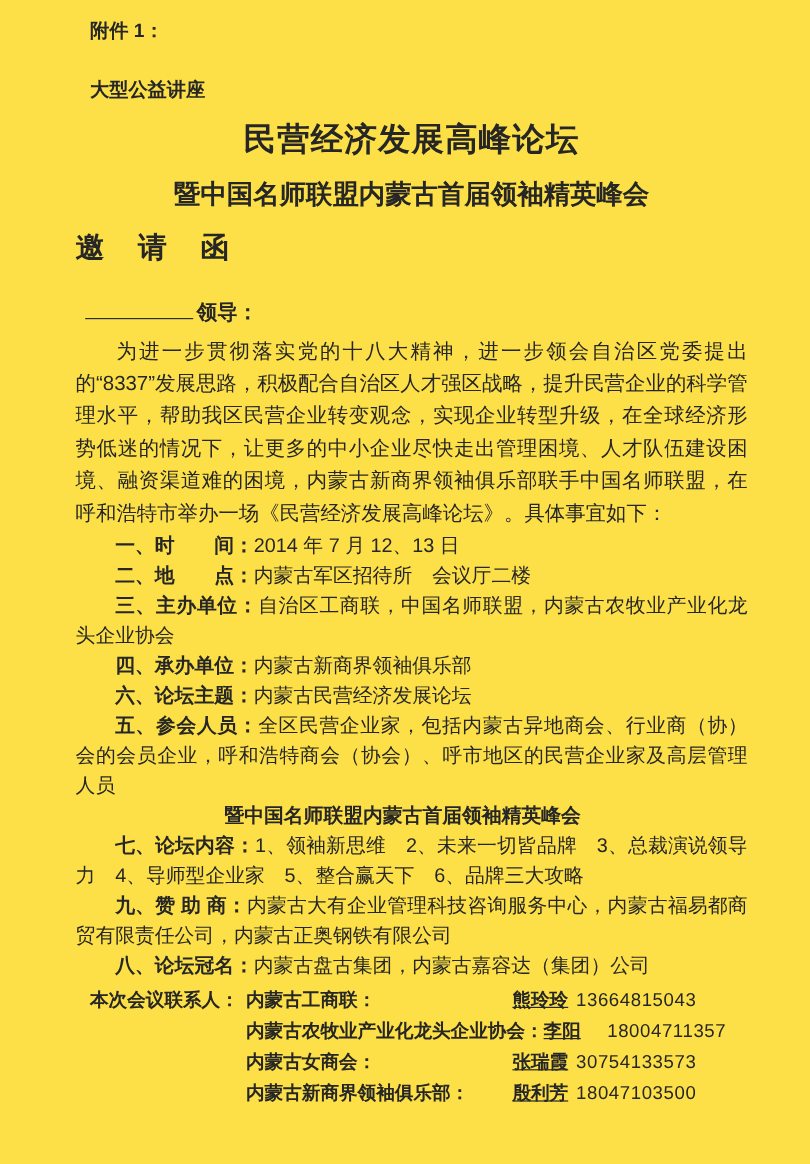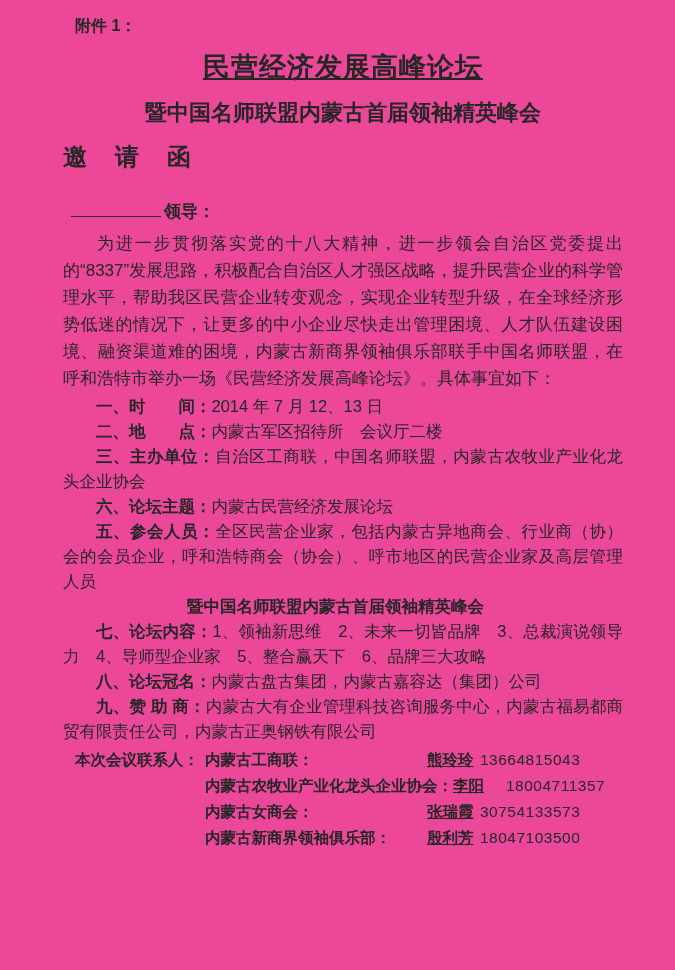--- a/index.html
+++ b/index.html
@@ -1,30 +1,30 @@
 <!DOCTYPE html>
 <html><head>
 <meta charset="utf-8">
 <style>
   html, body { margin: 0; padding: 0; background: #e9e9e9; }
   .page {
     position: relative;
     width: 675px;
     height: 970px;
     margin: 0 auto;
-    background: #ec4899;
+    background: #fde047;
     color: #262626;
     font-family: "Liberation Sans", "DejaVu Sans", sans-serif;
     box-sizing: border-box;
     padding: 14px 52px 0 63px;
     overflow: hidden;
   }
   .attachment { font-size: 16px; font-weight: 700; margin: 2px 0 0 12px; }
   .lecture    { font-size: 16px; font-weight: 700; margin: 28px 0 0 12px; }
-  .title    { font-size: 27px; font-weight: 700; text-align: center; margin: 12px 0 0; letter-spacing: 1px; text-decoration: underline; }
+  .title    { font-size: 27px; font-weight: 700; text-align: center; margin: 12px 0 0; letter-spacing: 1px; }
   .subtitle { font-size: 22px; font-weight: 700; text-align: center; margin: 13px 0 0; }
   .invite   { font-size: 24px; font-weight: 700; text-align: left; margin: 13px 0 0; letter-spacing: 2px; }
   .salutation { margin: 27px 0 0; font-size: 17px; font-weight: 700; }
   .blank-line {
     display: inline-block; width: 90px; height: 15px;
     border-bottom: 1.5px solid #2e2e2e; margin-left: 8px; margin-right: 3px;
   }
   .body-para {
     margin: 7px 0 0; font-size: 17px; line-height: 27px;
     text-align: justify; text-indent: 34px;
@@ -47,39 +47,41 @@
   .c-org  { flex: none; min-width: 222px; font-weight: 700; }
   .c-name { flex: none; min-width: 53px; font-weight: 700; text-decoration: underline; }
   .c-phone { font-weight: 400; letter-spacing: 0.5px; }
 </style>
 </head>
 <body>
 
 <div class="page">
 
   <div class="attachment">附件 1：</div>
+  <div class="lecture">大型公益讲座</div>
 
   <div class="title">民营经济发展高峰论坛</div>
   <div class="subtitle">暨中国名师联盟内蒙古首届领袖精英峰会</div>
   <div class="invite">邀　请　函</div>
 
   <p class="salutation"><span class="blank-line"></span><span>领导：</span></p>
 
   <p class="body-para"><span>为进一步贯彻落实党的十八大精神，进一步领会自治区党委提出的“8337”发展思路，积极配合自治区人才强区战略，提升民营企业的科学管理水平，帮助我区民营企业转变观念，实现企业转型升级，在全球经济形势低迷的情况下，让更多的中小企业尽快走出管理困境、人才队伍建设困境、融资渠道难的困境，</span><span class="bold">内蒙古新商界领袖俱乐部联手中国名师联盟</span><span>，在呼和浩特市举办一场</span><span class="bold">《民营经济发展高峰论坛》</span><span>。具体事宜如下：</span></p>
 
   <div class="items">
     <p class="item"><span class="label">一、时　　间：</span><span>2014 年 7 月 12、13 日</span></p>
     <p class="item"><span class="label">二、地　　点：</span><span>内蒙古军区招待所　会议厅二楼</span></p>
     <p class="item"><span class="label">三、主办单位：</span><span>自治区工商联，中国名师联盟，内蒙古农牧业产业化龙头企业协会</span></p>
+    <p class="item"><span class="label">四、承办单位：</span><span class="bold">内蒙古新商界领袖俱乐部</span></p>
     <p class="item"><span class="label">六、论坛主题：</span><span class="bold">内蒙古民营经济发展论坛</span></p>
     <p class="item"><span class="label">五、参会人员：</span><span>全区民营企业家，包括内蒙古异地商会、行业商（协）会的会员企业，呼和浩特商会（协会）、呼市地区的民营企业家及高层管理人员</span></p>
     <div class="sub-line">暨中国名师联盟内蒙古首届领袖精英峰会</div>
     <p class="item"><span class="label">七、论坛内容：</span><span class="bold">1、领袖新思维　2、未来一切皆品牌　3、总裁演说领导力　4、导师型企业家　5、整合赢天下　6、品牌三大攻略</span></p>
+    <p class="item"><span class="label">九、赞 助 商：</span><span>内蒙古大有企业管理科技咨询服务中心，内蒙古福易都商贸有限责任公司，内蒙古正奥钢铁有限公司</span></p>
     <p class="item"><span class="label">八、论坛冠名：</span><span class="bold">内蒙古盘古集团，内蒙古嘉容达（集团）公司</span></p>
-    <p class="item"><span class="label">九、赞 助 商：</span><span>内蒙古大有企业管理科技咨询服务中心，内蒙古福易都商贸有限责任公司，内蒙古正奥钢铁有限公司</span></p>
   </div>
 
   <div class="contacts">
     <div class="contact-row">
       <span class="c-intro">本次会议联系人：</span>
       <span class="c-org">内蒙古工商联：</span>
       <span class="c-name">熊玲玲</span>
       <span class="c-phone">13664815043</span>
     </div>
     <div class="contact-row">

